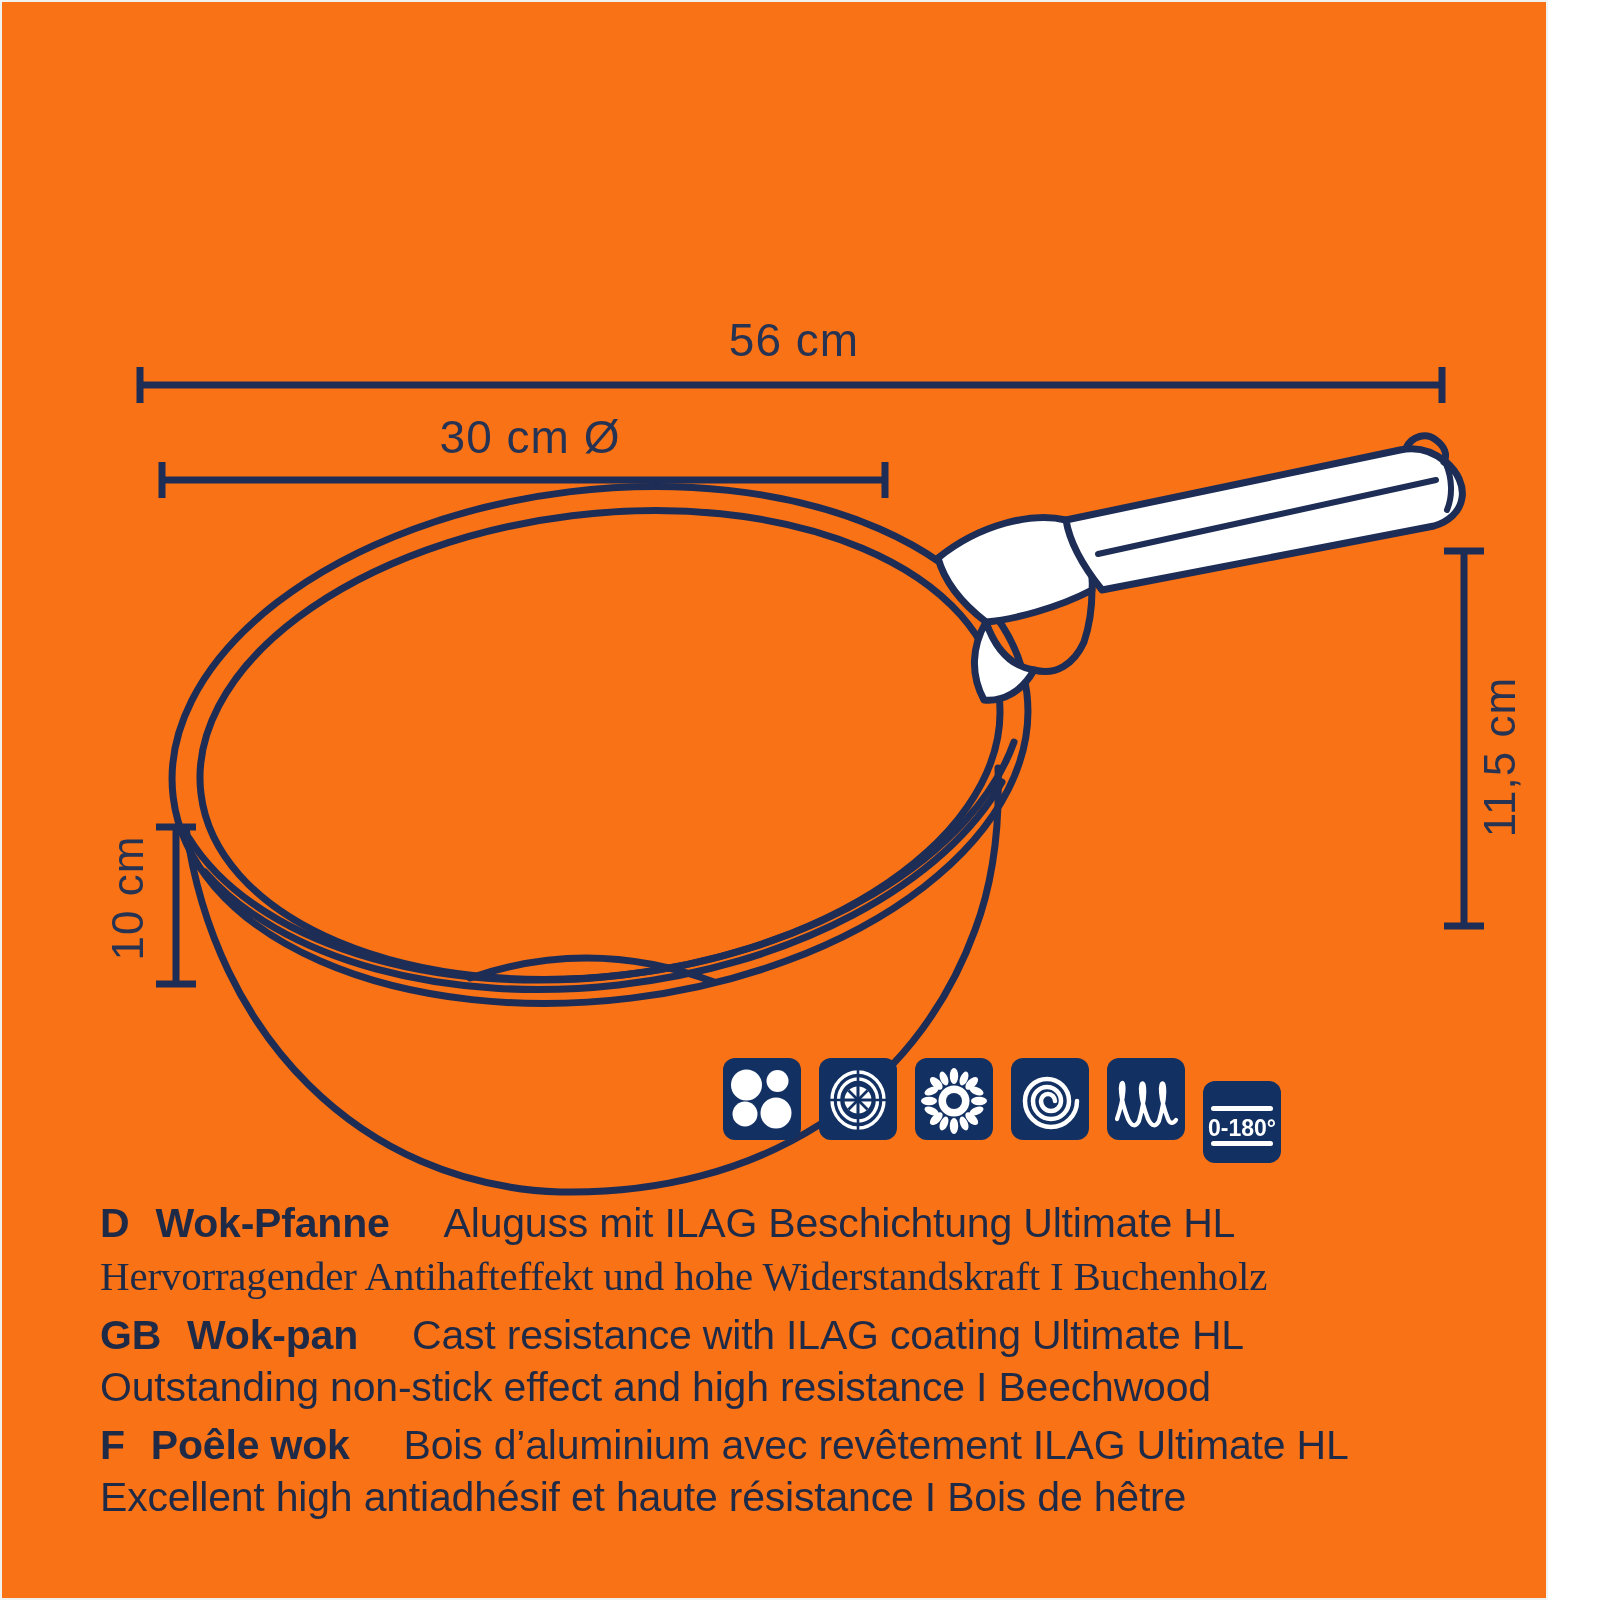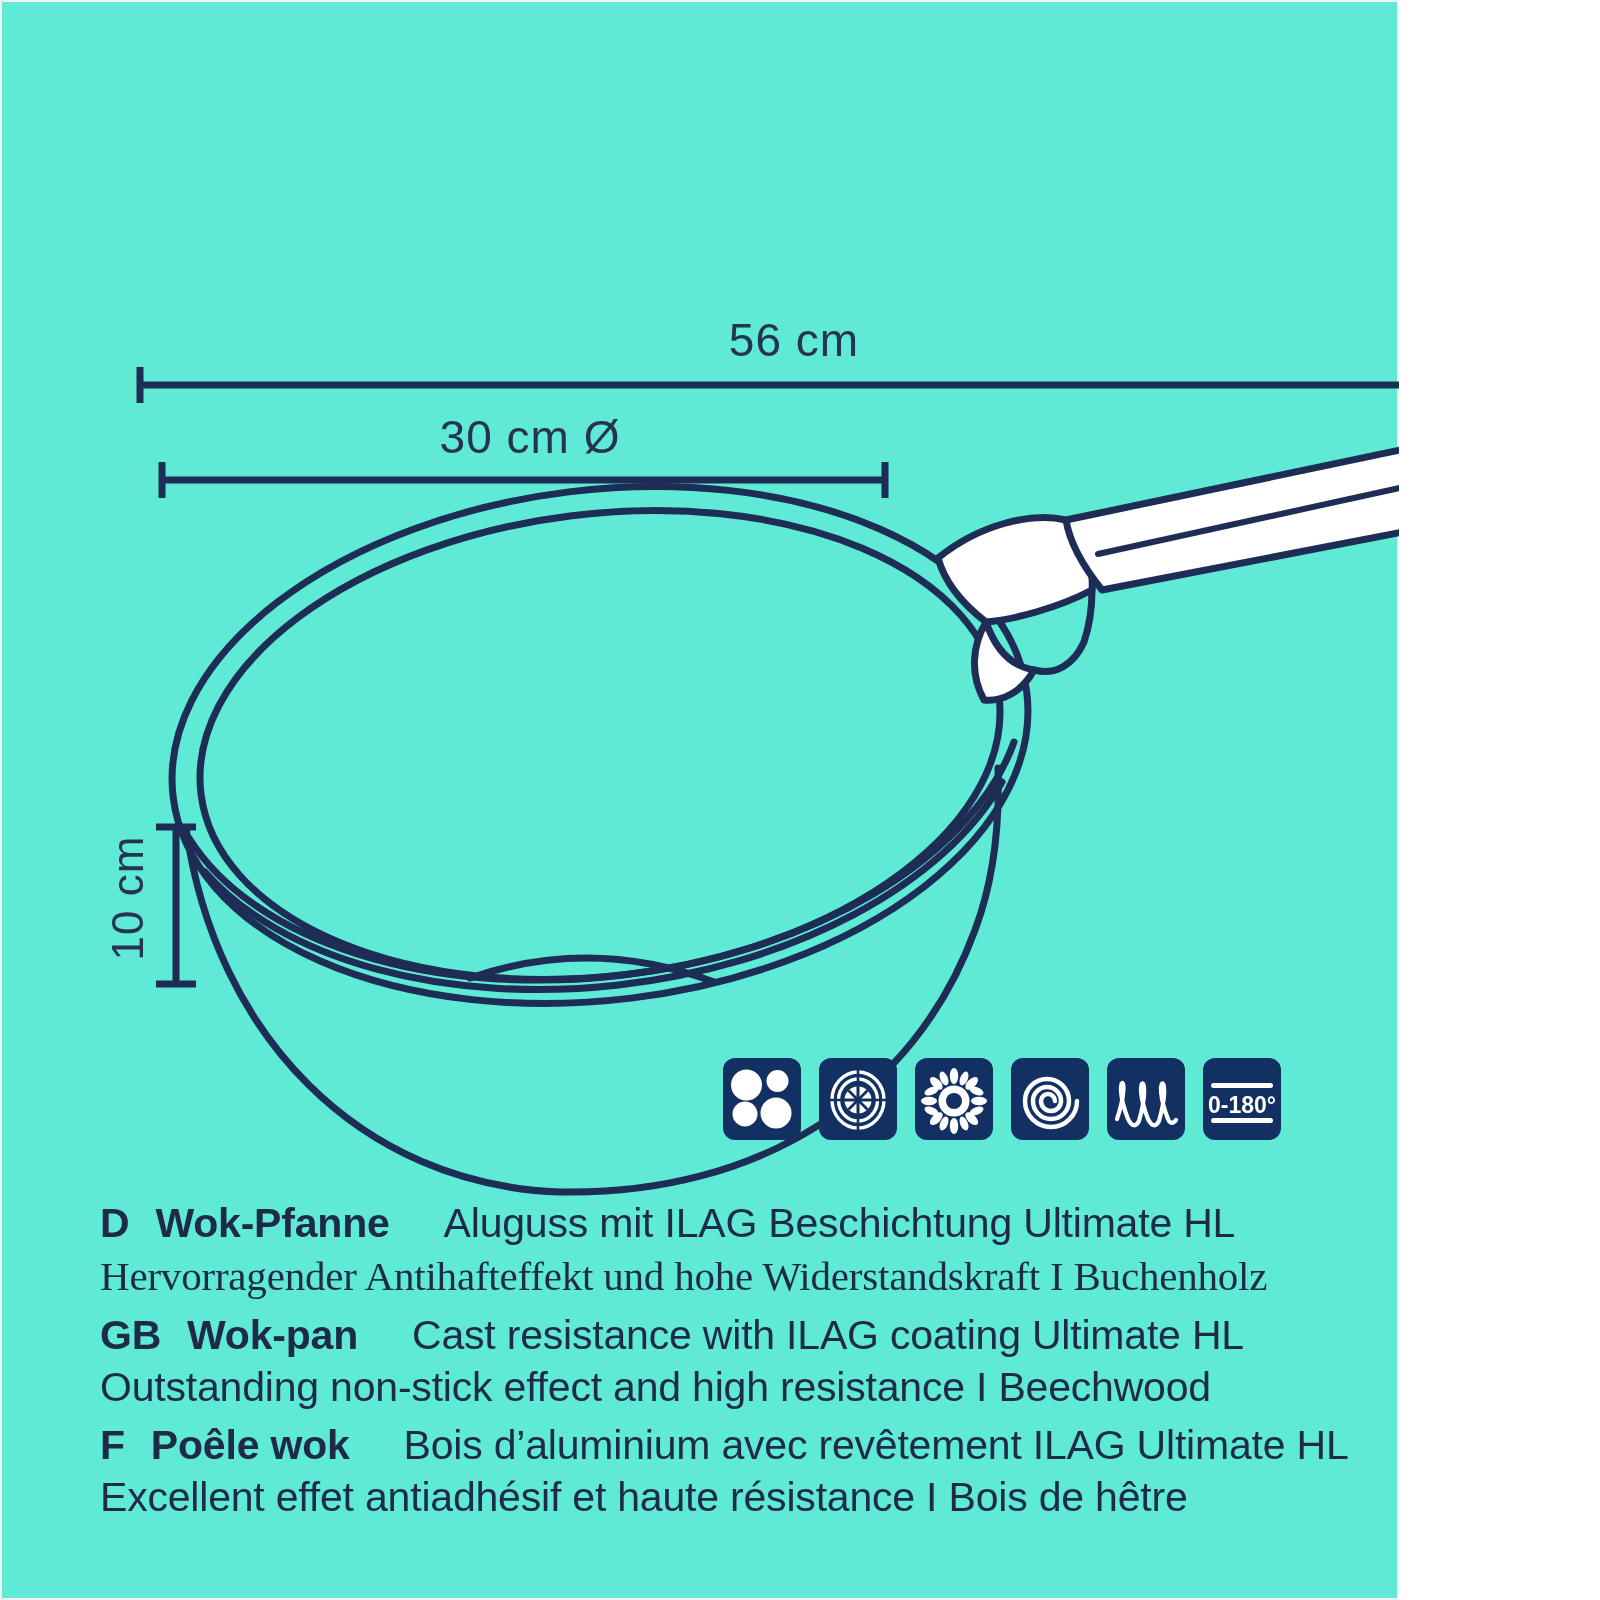--- a/index.html
+++ b/index.html
@@ -1,17 +1,17 @@
 <!DOCTYPE html>
 <html><head>
 <meta charset="utf-8">
 <style>
   html,body{margin:0;padding:0;background:#ffffff;}
   .canvas{
-    position:relative;width:1399px;height:1600px;background:#5eead4;
+    position:relative;width:1548px;height:1600px;background:#f97316;
     font-family:"Liberation Sans", sans-serif;overflow:hidden;
     box-shadow:inset 0 0 0 2px #f1f1f1;
   }
   .art{position:absolute;left:0;top:0;}
   .dim-label{
     position:absolute;color:#273352;font-weight:300;letter-spacing:1px;
     font-size:46px;white-space:nowrap;transform:translate(-50%,-50%);
   }
   .dim-label.vert{transform:translate(-50%,-50%) rotate(-90deg);font-size:44px;}
   .icon-row-item{position:absolute;width:80px;height:84px;}
@@ -146,21 +146,21 @@
     </svg>
   </div>
 
   <div class="icon-row-item" style="left:1106px;top:1057px;">
     <svg width="80" height="84" viewBox="0 0 80 84">
       <rect x="1" y="1" width="78" height="82" rx="12" fill="#123162"></rect>
       <path fill="none" stroke="#fff" stroke-width="4.2" stroke-linecap="round" d="M 11 62 C 28 12, 4 16, 22 62 C 26 70, 30 70, 33 64 C 48 12, 24 16, 42 62 C 46 70, 50 70, 53 64 C 68 12, 44 16, 62 62 C 64 67, 67 67, 70 63"></path>
     </svg>
   </div>
 
-  <div class="icon-row-item" style="left:1202px;top:1057px;">
+  <div class="icon-row-item" style="left:1202px;top:1080px;">
     <svg width="80" height="84" viewBox="0 0 80 84">
       <rect x="1" y="1" width="78" height="82" rx="12" fill="#123162"></rect>
       <rect x="9" y="26" width="62" height="5" rx="2.5" fill="#fff"></rect>
       <rect x="9" y="61" width="62" height="5" rx="2.5" fill="#fff"></rect>
       <text x="40" y="56" text-anchor="middle" fill="#fff" font-family="Liberation Sans, sans-serif" font-size="23" font-weight="700">0-180°</text>
     </svg>
   </div>
 
 
   <div class="desc">
@@ -173,17 +173,17 @@
     <div class="row" style="top:116px;">
       <span class="lang">GB</span><span class="product">Wok-pan</span><span class="body">Cast resistance with ILAG coating Ultimate HL</span>
     </div>
     <div class="row" style="top:168px;">
       <span class="body">Outstanding non-stick effect and high resistance I Beechwood</span>
     </div>
     <div class="row" style="top:226px;">
       <span class="lang">F</span><span class="product">Poêle wok</span><span class="body">Bois d’aluminium avec revêtement ILAG Ultimate HL</span>
     </div>
     <div class="row" style="top:278px;">
-      <span class="body">Excellent effet antiadhésif et haute résistance I Bois de hêtre</span>
+      <span class="body">Excellent high antiadhésif et haute résistance I Bois de hêtre</span>
     </div>
   </div>
 
 </div>
 
 </body></html>

